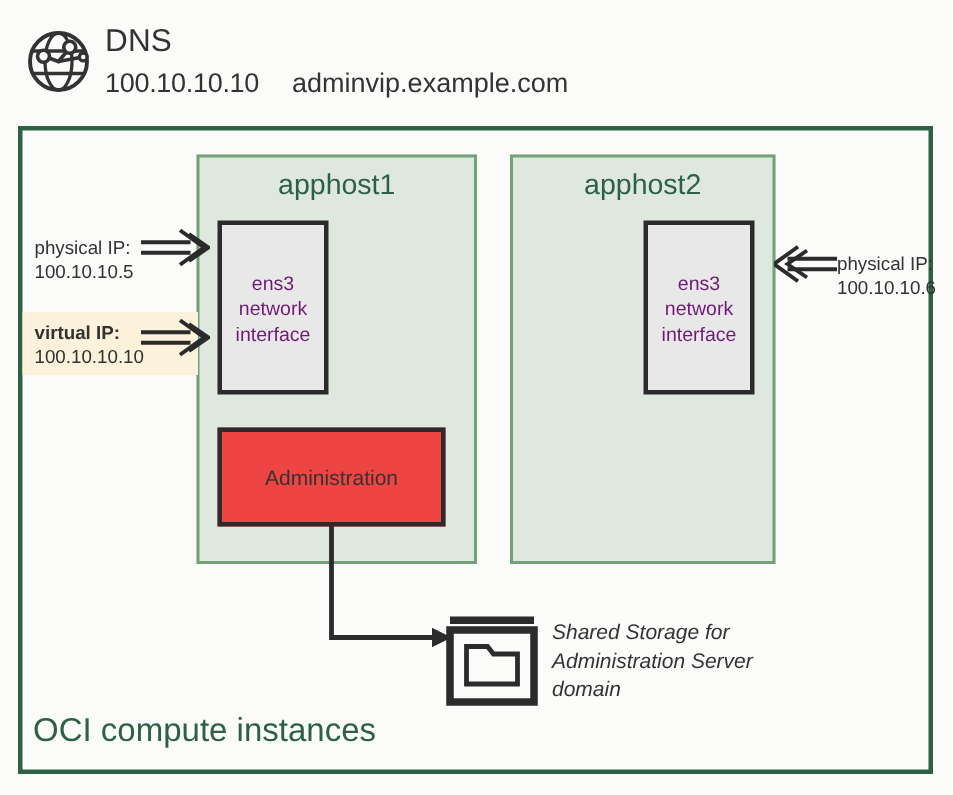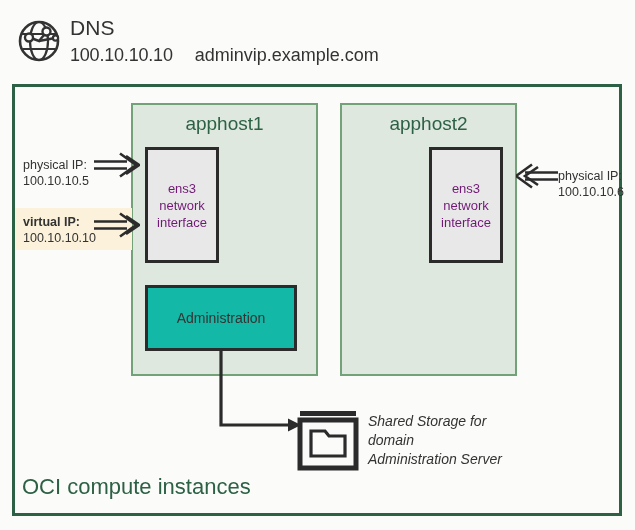--- a/index.html
+++ b/index.html
@@ -108,21 +108,21 @@
   }
   #nic-1 { left: 145px; top: 147px; width: 74px; height: 116px; }
   #nic-2 { left: 429px; top: 147px; width: 74px; height: 116px; }
 
   #admin-server-box {
     position: absolute;
     left: 145px;
     top: 285px;
     width: 152px;
     height: 66px;
-    background: #14b8a6;
+    background: #ef4444;
     border: 3px solid #2b2b2b;
     box-sizing: border-box;
     display: flex;
     align-items: center;
     justify-content: center;
     text-align: center;
     font-size: 14px;
     line-height: 18px;
     color: #333333;
   }
@@ -290,17 +290,17 @@
 <span id="storage-icon">
   <svg width="62" height="62" viewBox="0 0 62 62">
     <rect x="3" y="2" width="56" height="5" fill="#2b2b2b"></rect>
     <rect x="3" y="11" width="56" height="48" fill="none" stroke="#2b2b2b" stroke-width="5"></rect>
     <path d="M14 47 V22 H28 L32 27 H48 V47 Z" fill="none" stroke="#2b2b2b" stroke-width="3.2"></path>
   </svg>
 </span>
 
 <div id="storage-label">
   <div>Shared Storage for</div>
+  <div>Administration Server</div>
   <div>domain</div>
-  <div>Administration Server</div>
 </div>
 
 <div id="oci-label">OCI compute instances</div>
 
 </body></html>

